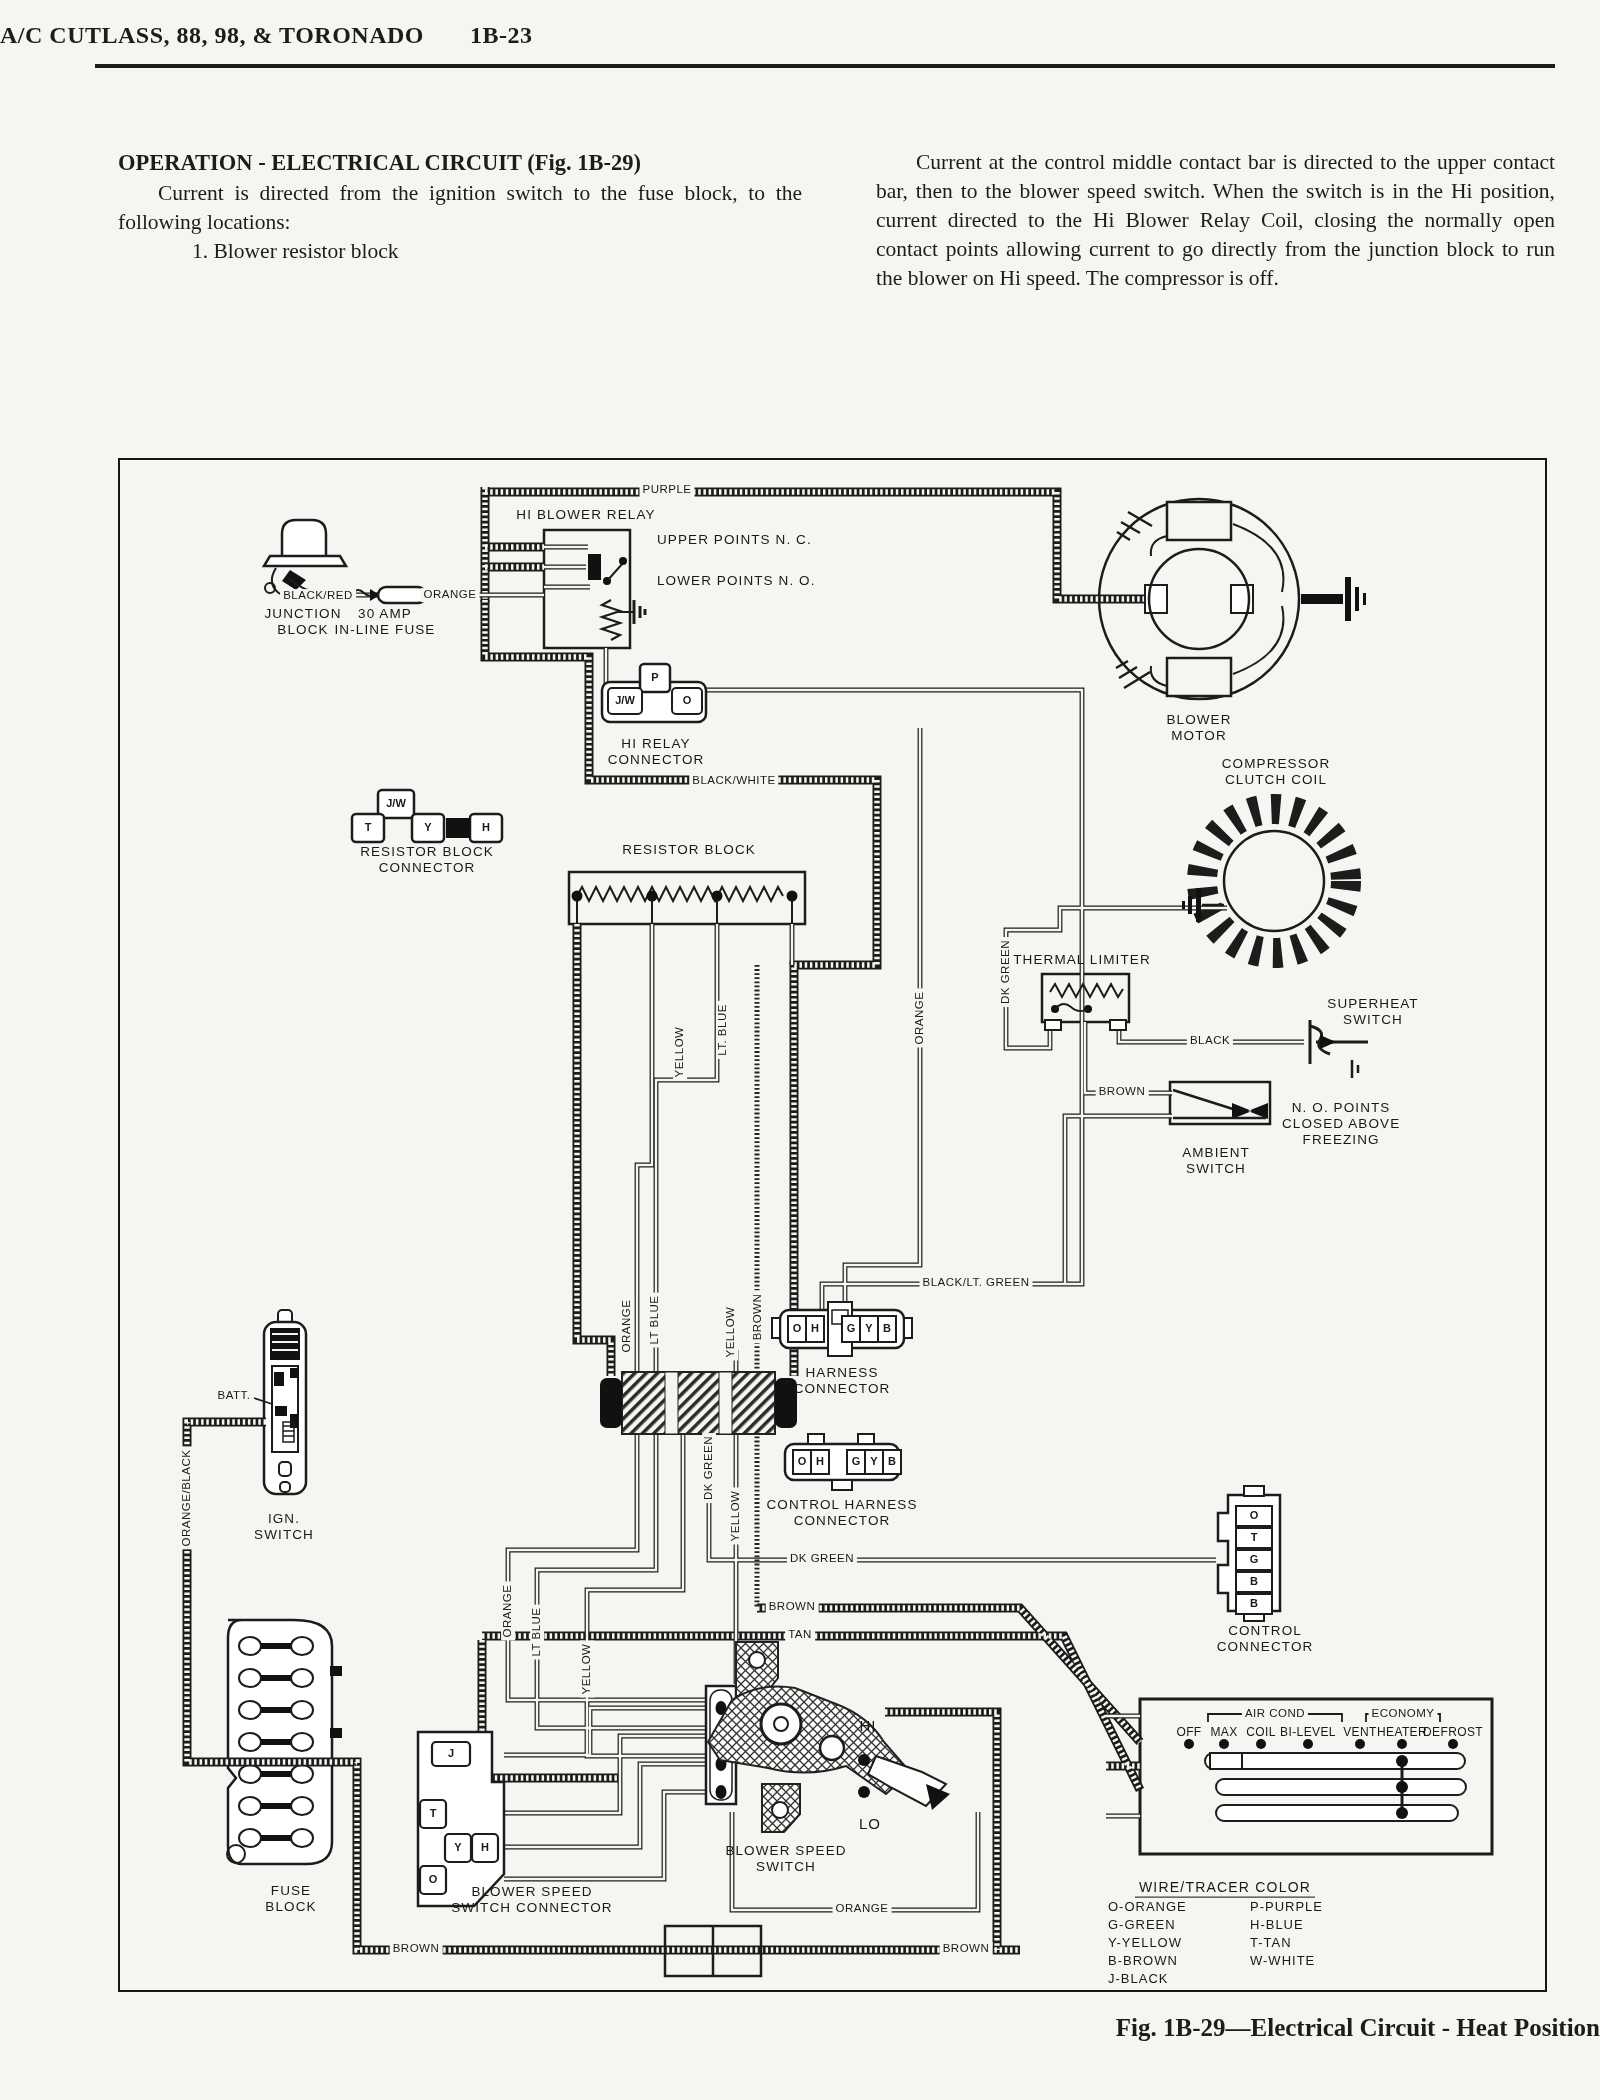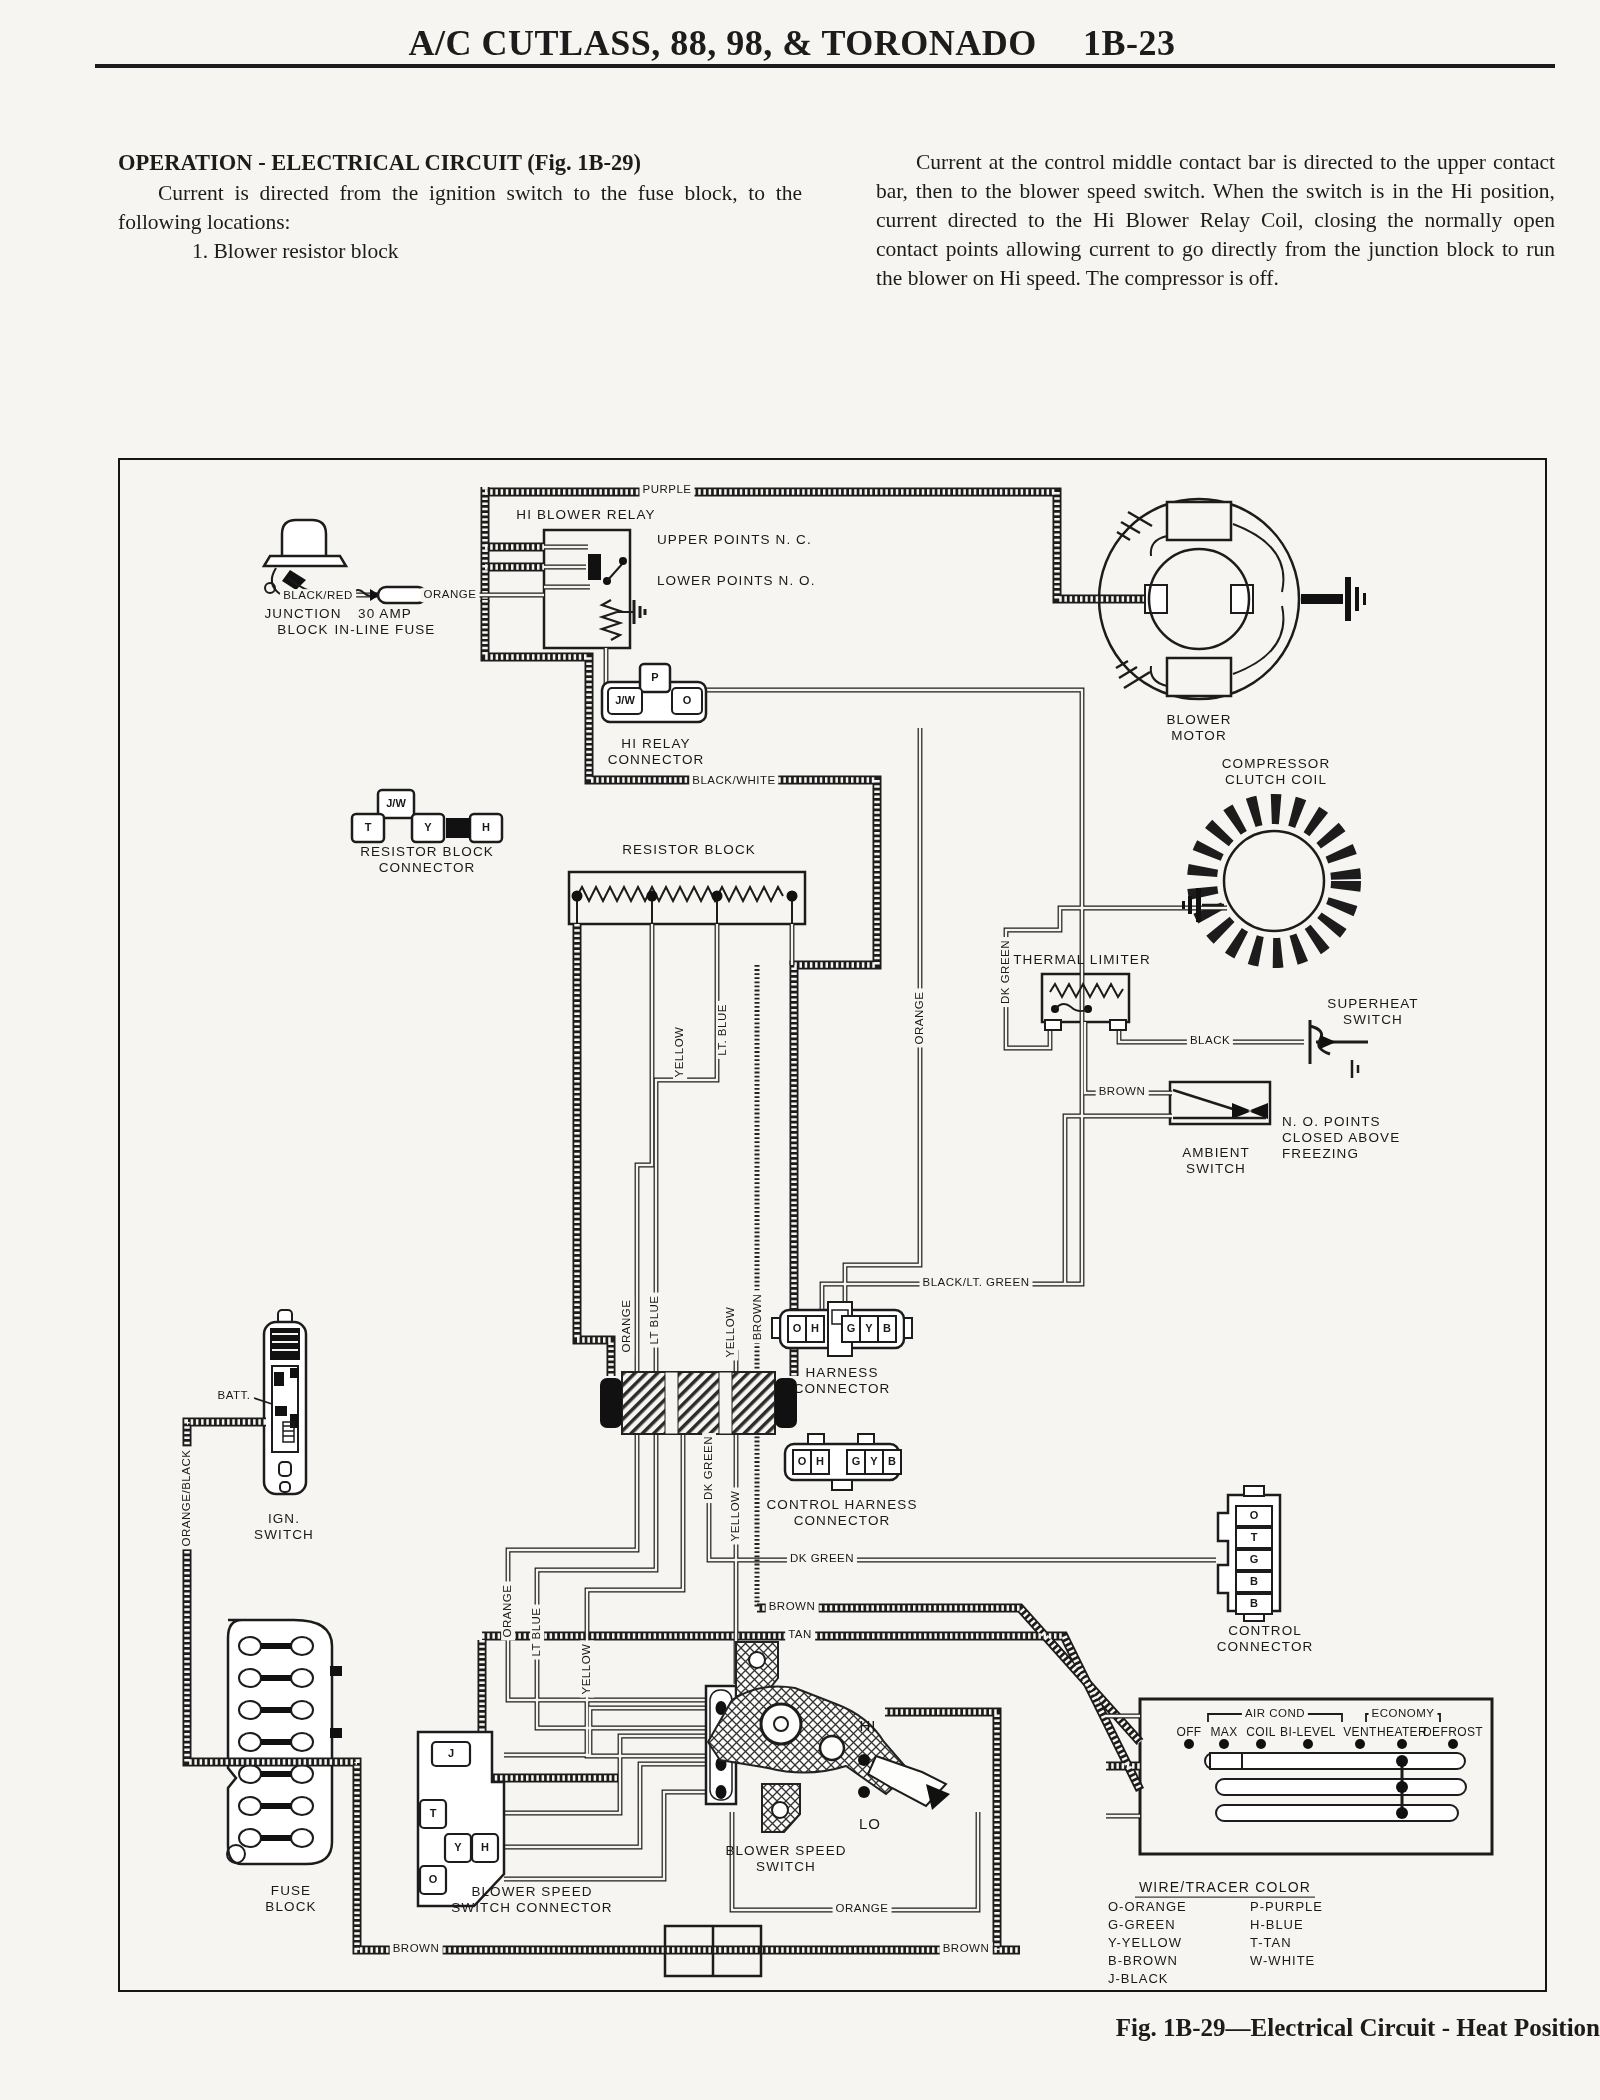--- a/index.html
+++ b/index.html
@@ -1,20 +1,20 @@
 <!DOCTYPE html>
 <html><head>
 <meta charset="utf-8">
 <style>
   :root{ --paper:#f7f5f1; --ink:#1c1c1c; }
   html,body{margin:0;padding:0;background:#d8d5cf;}
   .page{position:relative;width:1600px;height:2100px;background:var(--paper);overflow:hidden;
         font-family:"Liberation Serif",serif;color:var(--ink);}
   
-  .hdr{position:absolute;top:22px;left:16px;width:1552px;text-align:center;font-weight:bold;font-size:36px;letter-spacing:.5px;}
+  .hdr{position:absolute;top:22px;left:0;width:1552px;text-align:left;font-weight:bold;font-size:24px;letter-spacing:.5px;}
   .hdr .pgnum{margin-left:46px;}
   .rule{position:absolute;top:64px;left:95px;width:1460px;height:4px;background:var(--ink);}
   
   .col{position:absolute;top:148px;font-size:21.5px;line-height:29px;text-align:justify;}
   .col.l{left:118px;width:684px;}
   .col.r{left:876px;width:679px;}
   .col h2{font-size:22.5px;margin:0 0 2px 0;font-weight:bold;}
   .col p{margin:0;text-indent:40px;}
   .col .li{margin:0 0 0 74px;text-indent:0;}
   
@@ -442,21 +442,21 @@
       <div class="lb" style="left:536px;top:292px">HI RELAY
 CONNECTOR</div>
       <div class="lb" style="left:307px;top:400px">RESISTOR BLOCK
 CONNECTOR</div>
       <div class="lb" style="left:569px;top:390px">RESISTOR BLOCK</div>
       <div class="lb" style="left:962px;top:500px">THERMAL LIMITER</div>
       <div class="lb" style="left:1253px;top:552px">SUPERHEAT
 SWITCH</div>
       <div class="lb" style="left:1096px;top:701px">AMBIENT
 SWITCH</div>
-      <div class="lb la" style="left:1162px;top:678px;text-align:left">N. O. POINTS
+      <div class="lb la" style="left:1162px;top:664px;text-align:center">N. O. POINTS
 CLOSED ABOVE
 FREEZING</div>
       <div class="lb" style="left:722px;top:921px">HARNESS
 CONNECTOR</div>
       <div class="lb" style="left:722px;top:1053px">CONTROL HARNESS
 CONNECTOR</div>
       <div class="lb" style="left:164px;top:1067px">IGN.
 SWITCH</div>
       <div class="lb sm bgp" style="left:114px;top:936px">BATT.</div>
       <div class="lb" style="left:1145px;top:1179px">CONTROL

